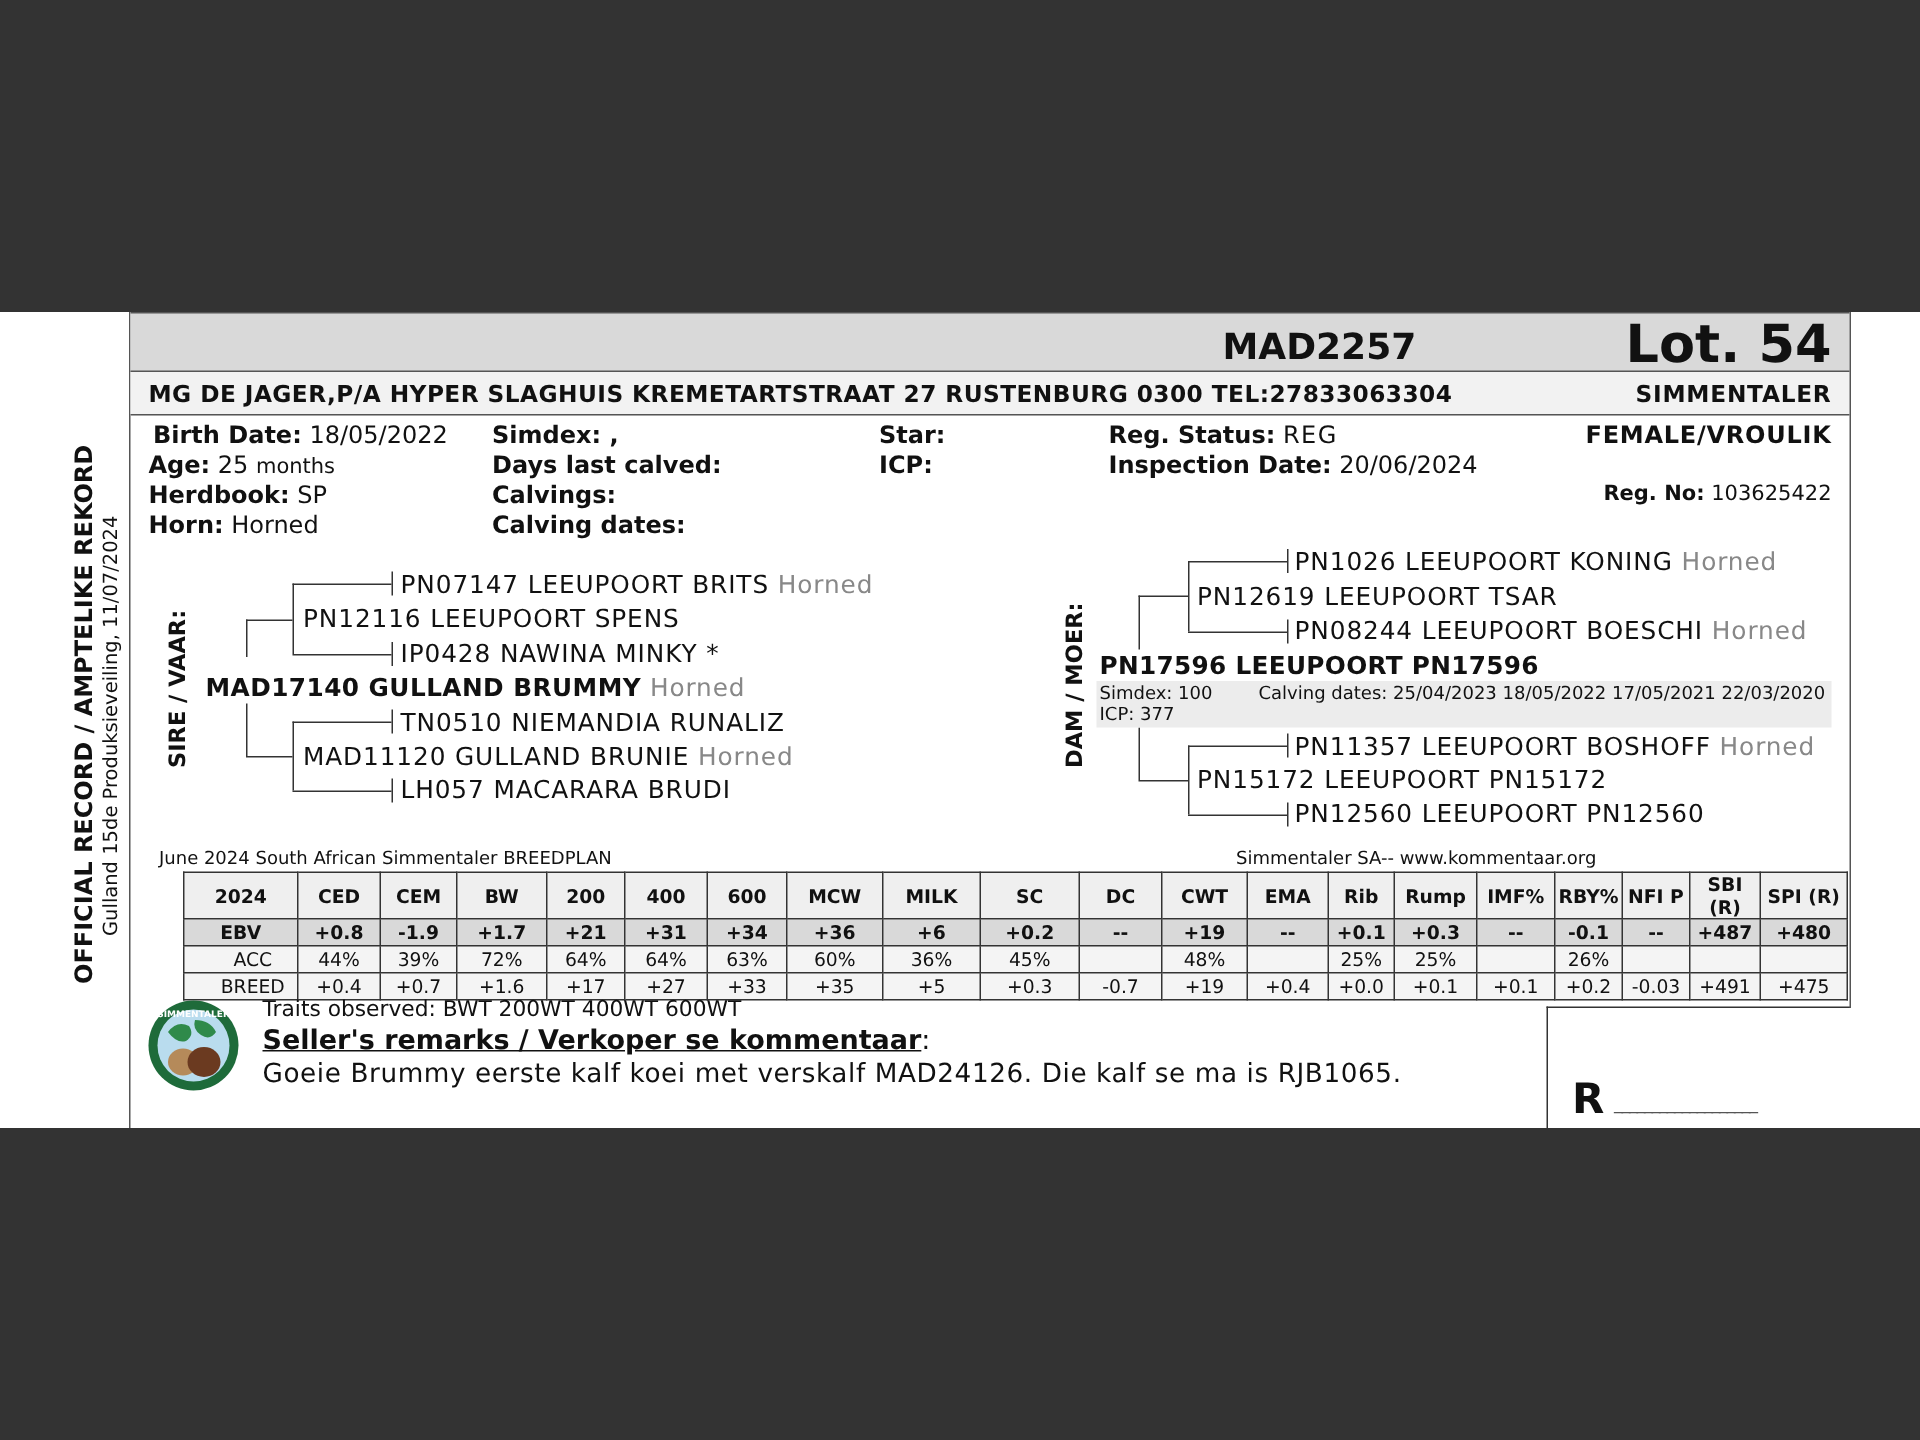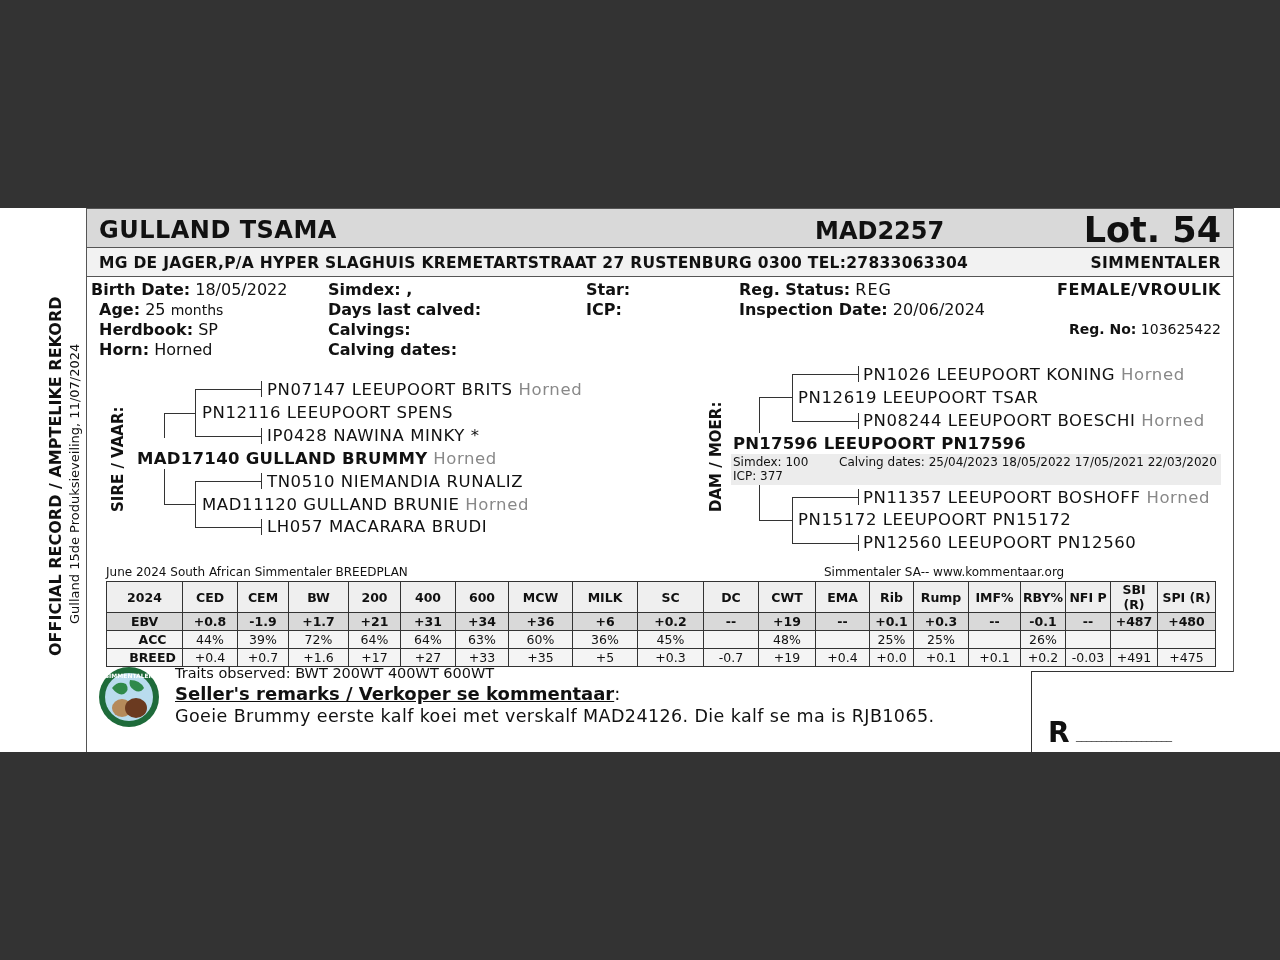--- a/index.html
+++ b/index.html
@@ -16,52 +16,51 @@
   .f{position:absolute;font-size:16px;white-space:nowrap;}
   .f b{font-weight:bold;}
   .small{font-size:14px;}
   .vert{position:absolute;transform:rotate(-90deg);transform-origin:left top;white-space:nowrap;}
   .ped{position:absolute;font-size:16.5px;white-space:nowrap;letter-spacing:0.6px;}
   .gray{color:#888;}
   .bold{font-weight:bold;}
   .ln{position:absolute;background:#333;}
   .sd{position:absolute;left:644px;top:246px;width:490px;height:31px;background:#ececec;}
   .sd span{position:absolute;font-size:12px;}
-  table.ebv{position:absolute;left:19px;top:373px;border-collapse:collapse;font-size:12.5px;}
+  table.ebv{position:absolute;left:35px;top:373px;border-collapse:collapse;font-size:12.5px;}
   table.ebv td{border:1.5px solid #333;height:17px;text-align:center;padding:0;}
   table.ebv tr.h td{background:#efefef;font-weight:bold;}
   table.ebv tr.e td{background:#d9d9d9;font-weight:bold;}
   table.ebv tr.a td{background:#f4f4f4;}
   table.ebv tr.br td{background:#f4f4f4;}
-  table.ebv td.rl{font-weight:bold;padding-left:16px;}
+  table.ebv td.rl{font-weight:normal;padding-left:16px;}
   .cap{position:absolute;font-size:12px;}
   .pricebox{position:absolute;left:944px;top:463px;width:203px;height:81px;border-left:1px solid #333;border-top:1px solid #333;box-sizing:border-box;}
 </style>
 </head>
 <body>
 
 <div class="page">
 
   <div class="vert" style="left:46px;top:448px;font-size:16px;font-weight:bold;">OFFICIAL RECORD / AMPTELIKE REKORD</div>
   <div class="vert" style="left:67px;top:416px;font-size:13px;">Gulland 15de Produksieveiling, 11/07/2024</div>
 
   <div class="card">
 
     <div class="hdr">
-      <div class="name">GULLAND TSAMA</div>
       <div class="regid">MAD2257</div>
       <div class="lot">Lot. 54</div>
     </div>
 
     <div class="owner">
       <div class="o">MG DE JAGER,P/A HYPER SLAGHUIS KREMETARTSTRAAT 27 RUSTENBURG 0300 TEL:27833063304</div>
       <div class="b">SIMMENTALER</div>
     </div>
 
-    <div class="f" style="left:4px;top:72px;"><b>Birth Date:</b> <span>18/05/2022</span></div>
+    <div class="f" style="left:15px;top:72px;"><b>Birth Date:</b> <span>18/05/2022</span></div>
     <div class="f" style="left:12px;top:92px;"><b>Age:</b> <span>25</span> <span class="small">months</span></div>
     <div class="f" style="left:12px;top:112px;"><b>Herdbook:</b> <span>SP</span></div>
     <div class="f" style="left:12px;top:132px;"><b>Horn:</b> <span>Horned</span></div>
 
     <div class="f" style="left:241px;top:72px;"><b>Simdex: ,</b></div>
     <div class="f" style="left:241px;top:92px;"><b>Days last calved:</b></div>
     <div class="f" style="left:241px;top:112px;"><b>Calvings:</b></div>
     <div class="f" style="left:241px;top:132px;"><b>Calving dates:</b></div>
 
     <div class="f" style="left:499px;top:72px;"><b>Star:</b></div>

